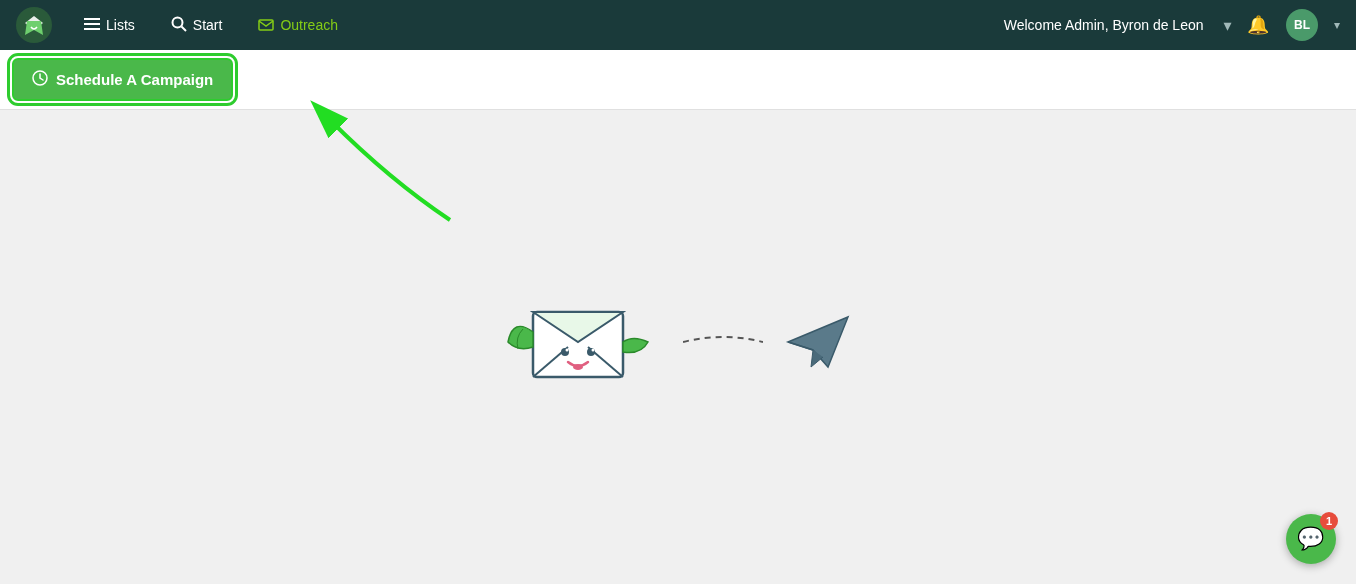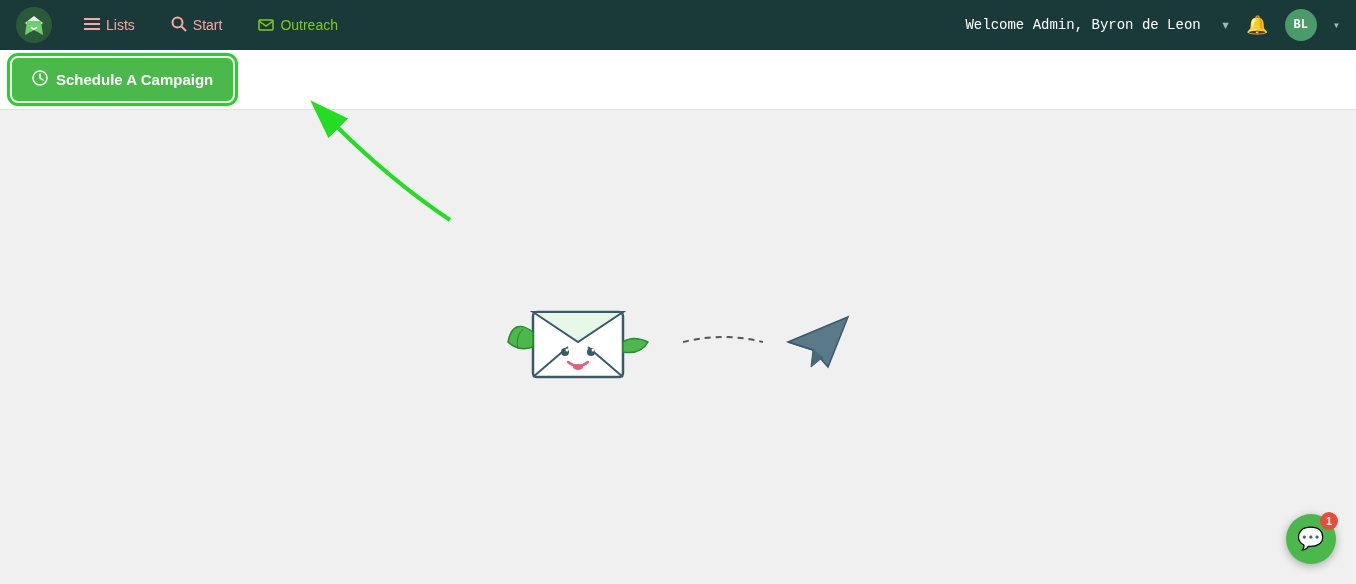--- a/index.html
+++ b/index.html
@@ -21,28 +21,28 @@
       border-radius: 50%;
       display: flex; align-items: center; justify-content: center;
       flex-shrink: 0;
     }
     .nav-logo svg { width: 24px; height: 24px; }
     .nav-items {
       display: flex; align-items: center; gap: 20px; flex: 1;
     }
     .nav-item {
       display: flex; align-items: center; gap: 6px;
-      color: #fca5a5; font-size: 14px; cursor: pointer;
+      color: #ffffff; font-size: 14px; cursor: pointer;
       padding: 4px 8px; border-radius: 4px;
       text-decoration: none;
     }
     .nav-item.active { color: #84cc16; }
     .nav-item svg { width: 16px; height: 16px; }
     .nav-right {
-      display: flex; align-items: center; gap: 16px; margin-left: auto; font-family: Liberation Mono, monospace;
+      display: flex; align-items: center; gap: 16px; margin-left: auto;
     }
     .nav-welcome { color: #a0b8b8; font-size: 14px; }
     .nav-welcome span { color: #fff; }
     .nav-bell {
       color: #a0b8b8; font-size: 18px; cursor: pointer;
     }
     .nav-avatar {
       width: 32px; height: 32px; border-radius: 50%;
       background: #4a9a6a; display: flex; align-items: center; justify-content: center;
       color: #fff; font-size: 12px; font-weight: bold; cursor: pointer;

